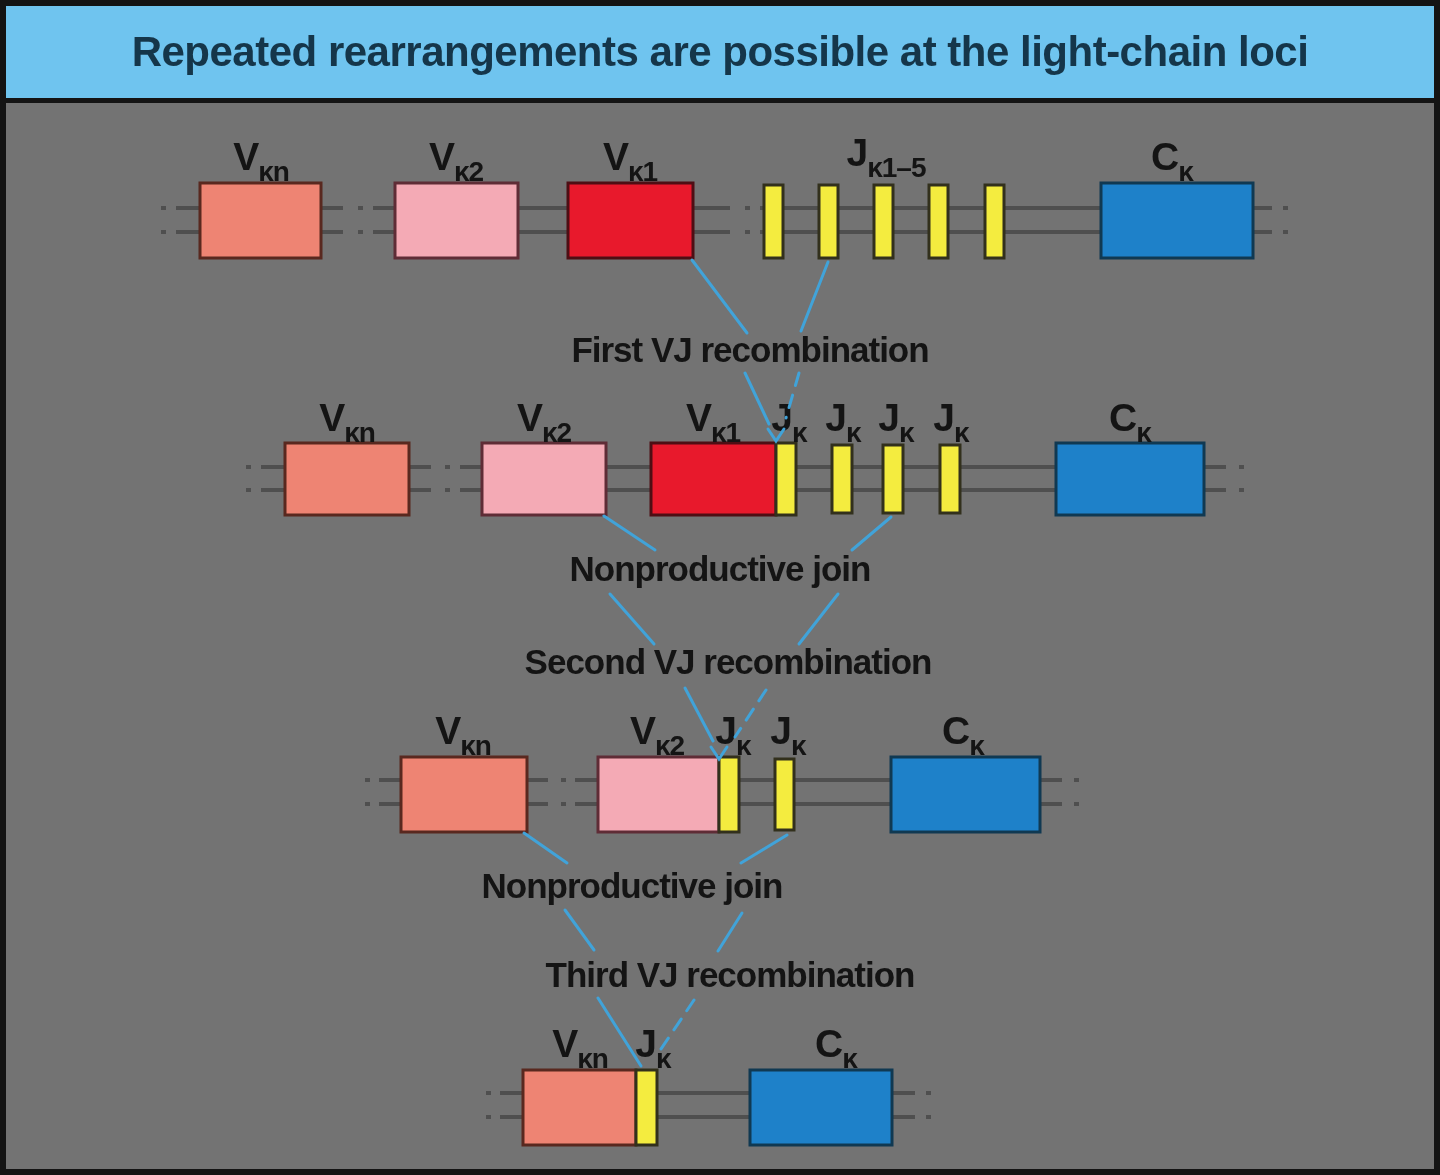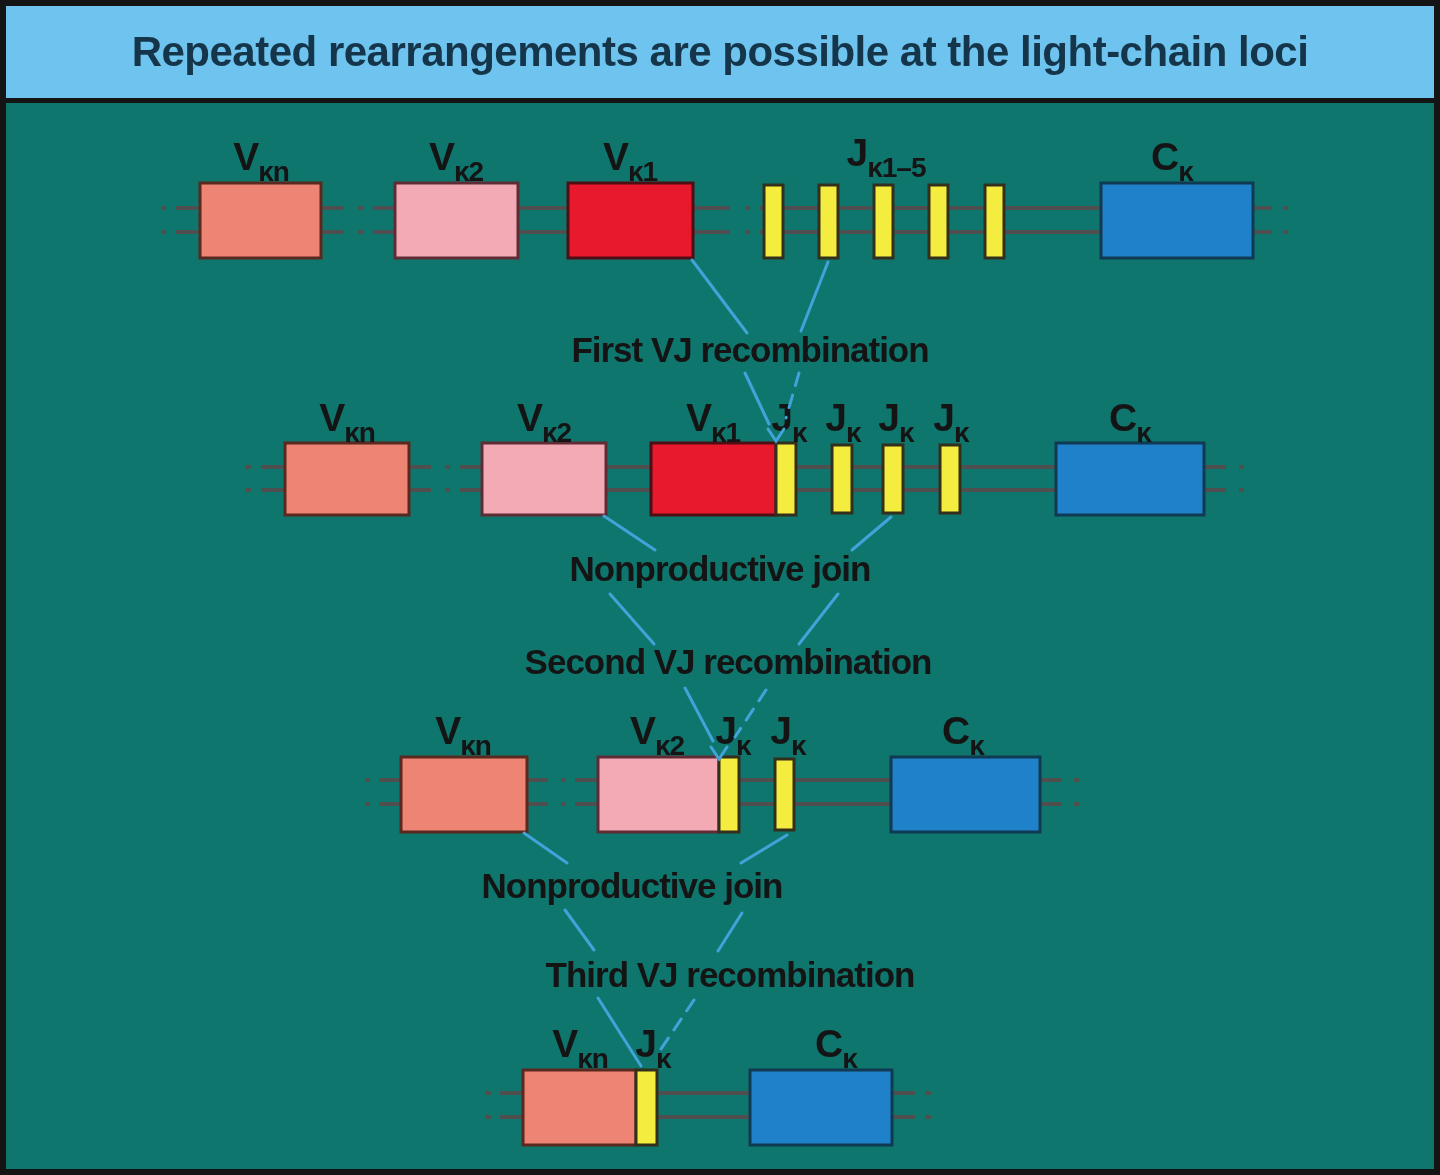--- a/index.html
+++ b/index.html
@@ -1,17 +1,17 @@
 <!DOCTYPE html>
 <html><head>
 <meta charset="utf-8">
 <style>
   html,body{margin:0;padding:0;background:#e8e8e8;}
   #frame{
-    position:relative;width:1440px;height:1175px;background:#0f766e;
+    position:relative;width:1440px;height:1175px;background:#737373;
     box-sizing:border-box;border:6px solid #141414;overflow:hidden;
     font-family:"Liberation Sans",sans-serif;
   }
   #header{
     position:absolute;left:0;top:0;width:1428px;height:92px;
     background:#6fc4ef;border-bottom:5px solid #141414;
     display:flex;align-items:center;justify-content:center;
   }
   #header .title{
     font-size:42px;font-weight:bold;color:#15364a;letter-spacing:-0.5px;white-space:nowrap;

